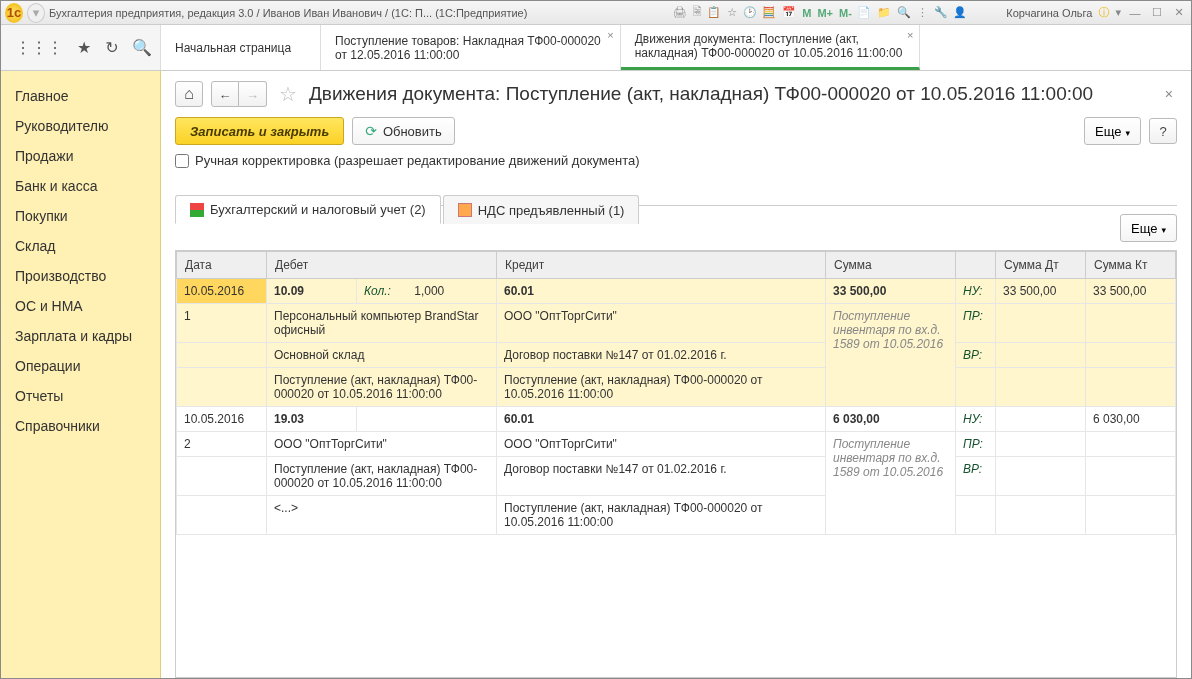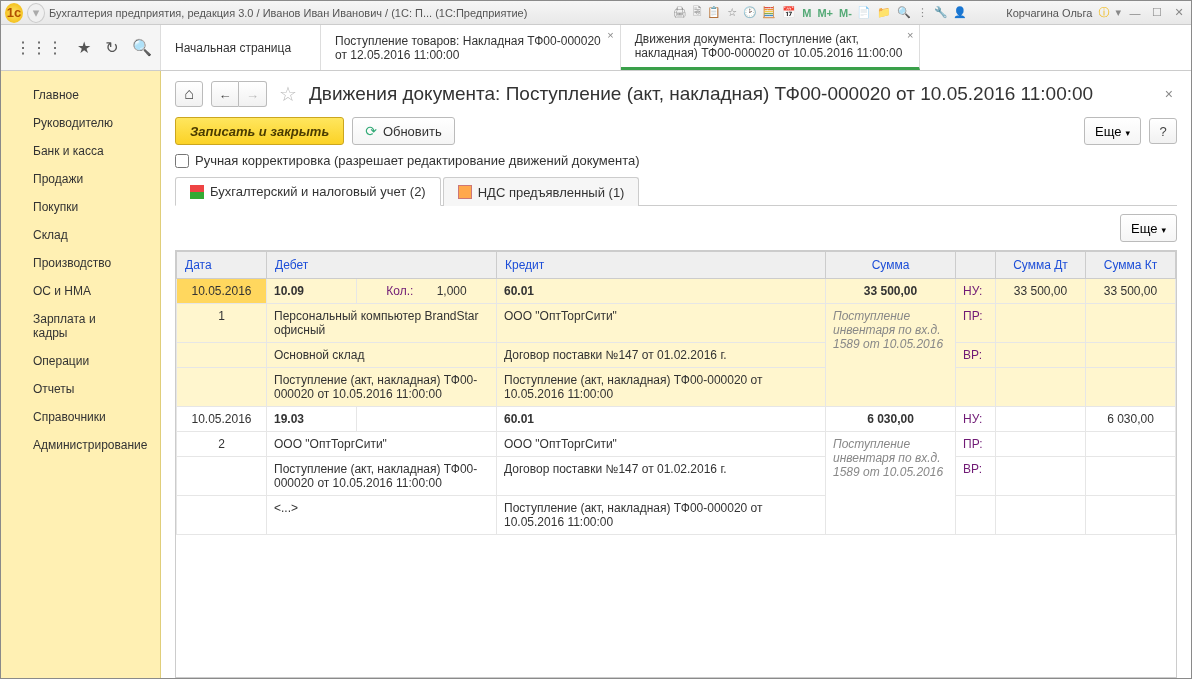--- a/index.html
+++ b/index.html
@@ -24,21 +24,21 @@
   .left-tabs { width: 160px; background: #f5f5f5; border-right: 1px solid #ddd; display: flex; align-items: center; gap: 14px; padding-left: 14px; }
   .left-tabs span { font-size: 16px; color: #555; }
   .doc-tab { flex: 1; display: flex; align-items: center; padding: 0 14px; border-right: 1px solid #ddd; cursor: pointer; position: relative; }
   .doc-tab.first { max-width: 160px; }
   .doc-tab .lbl { font-size: 12px; color: #333; line-height: 14px; }
   .doc-tab .close { position: absolute; top: 4px; right: 6px; font-size: 11px; color: #888; }
   .doc-tab.active { border-bottom: 3px solid #3aa04a; }
 
   .body-row { flex: 1; display: flex; overflow: hidden; }
   .sidebar { width: 160px; background: #fff0b3; border-right: 1px solid #e0ce7a; padding: 10px 0; }
-  .sidebar .item { padding: 7px 32px; font-size: 12px; color: #333; cursor: pointer; }
+  .sidebar .item { padding: 7px 14px; font-size: 14px; color: #333; cursor: pointer; }
 
   .main { flex: 1; display: flex; flex-direction: column; padding: 10px 14px 0 14px; overflow: hidden; }
 
   .page-header { display: flex; align-items: center; gap: 8px; margin-bottom: 10px; }
   .icon-btn { height: 26px; min-width: 28px; padding: 0 6px; border: 1px solid #bbb; border-radius: 3px; background: linear-gradient(#fff,#f1f1f1); display: inline-flex; align-items: center; justify-content: center; font-size: 13px; color: #444; cursor: pointer; }
   .nav-group { display: flex; }
   .nav-group .icon-btn:first-child { border-top-right-radius: 0; border-bottom-right-radius: 0; }
   .nav-group .icon-btn:last-child { border-top-left-radius: 0; border-bottom-left-radius: 0; border-left: none; }
   .star-btn { font-size: 20px; color: #bbb; padding: 0 4px; cursor: pointer; }
   .page-title { font-size: 19px; color: #333; font-weight: normal; flex: 1; }
@@ -47,34 +47,34 @@
   .toolbar-row { display: flex; align-items: center; gap: 8px; margin-bottom: 8px; }
   .btn-yellow { height: 28px; padding: 0 14px; background: linear-gradient(#ffe65e,#fbd226); border: 1px solid #cba61f; border-radius: 3px; font-size: 13px; font-weight: bold; color: #4a3b00; cursor: pointer; font-style: italic; }
   .btn-white { height: 28px; padding: 0 12px; background: linear-gradient(#fff,#f5f5f5); border: 1px solid #bbb; border-radius: 3px; font-size: 13px; color: #333; display: inline-flex; align-items: center; gap: 6px; cursor: pointer; }
   .spacer { flex: 1; }
   .more-btn { height: 28px; padding: 0 10px; background: linear-gradient(#fff,#f5f5f5); border: 1px solid #bbb; border-radius: 3px; font-size: 13px; display: inline-flex; align-items: center; gap: 4px; cursor: pointer; }
 
   .checkbox-row { display: flex; align-items: center; gap: 6px; margin-bottom: 8px; font-size: 13px; color: #333; }
   .checkbox-row input { width: 14px; height: 14px; }
 
   .inner-tabs { display: flex; border-bottom: 1px solid #ccc; }
-  .inner-tab { padding: 6px 14px; border: 1px solid #ccc; border-bottom: none; background: #f6f6f6; font-size: 13px; margin-right: 2px; border-radius: 3px 3px 0 0; cursor: pointer; display: inline-flex; align-items: center; gap: 6px; position: relative; top: 1px; }
+  .inner-tab { padding: 6px 14px; border: 1px solid #ccc; border-bottom: none; background: #f6f6f6; font-size: 13px; margin-right: 2px; border-radius: 3px 3px 0 0; cursor: pointer; display: inline-flex; align-items: center; gap: 6px; position: relative; top: 19px; }
   .inner-tab.active { background: #fff; border-bottom: 1px solid #fff; }
   .mini-icon { width: 14px; height: 14px; display: inline-block; }
   .ic-dk { background: linear-gradient(#e44,#e44 50%,#3a3 50%,#3a3); }
   .ic-nds { background: #ffa84c; border: 1px solid #c77; }
 
   .sub-toolbar { display: flex; justify-content: flex-end; padding: 8px 0; }
   
   .grid { border: 1px solid #ccc; flex: 1; overflow: auto; }
   table { border-collapse: collapse; width: 100%; font-size: 12px; }
-  th { background: #efefef; border: 1px solid #ccc; padding: 6px 8px; text-align: left; font-weight: normal; color: #1d4ed8; }
+  th { background: #efefef; border: 1px solid #ccc; padding: 6px 8px; text-align: left; font-weight: normal; color: #404040; }
   td { border: 1px solid #e6e6e6; padding: 5px 7px; vertical-align: top; }
-  .num-col { text-align: center; }
-  .mute { color: #701a75; }
+  .num-col { text-align: left; }
+  .mute { color: #14532d; font-style: italic; }
   .row-yellow td { background: #fff6ce; }
   .date-sel { background: #ffd75e !important; }
 
   .refresh-ic::before { content: "⟳"; color: #3a7; font-size: 14px; }
   .home-ic::before { content: "⌂"; font-size: 16px; }
   .arrow-l::before { content: "←"; }
   .arrow-r::before { content: "→"; }
   .chev::before { content: "▾"; font-size: 9px; }
 </style>
 </head>
@@ -134,31 +134,30 @@
         <span class="lbl">Движения документа: Поступление (акт, накладная) ТФ00-000020 от 10.05.2016 11:00:00</span>
         <span class="close">×</span>
       </div>
       <div style="flex:1"></div>
     </div>
 
     <div class="body-row">
       <div class="sidebar">
         <div class="item">Главное</div>
         <div class="item">Руководителю</div>
+        <div class="item">Продажи</div>
         <div class="item">Банк и касса</div>
-        <div class="item">Продажи</div>
         <div class="item">Покупки</div>
         <div class="item">Склад</div>
         <div class="item">Производство</div>
         <div class="item">ОС и НМА</div>
         <div class="item">Зарплата и кадры</div>
         <div class="item">Операции</div>
         <div class="item">Отчеты</div>
         <div class="item">Справочники</div>
-        <div class="item">Администрирование</div>
       </div>
 
       <div class="main">
 
         <div class="page-header">
           <span class="icon-btn home-ic"></span>
           <span class="nav-group">
             <span class="icon-btn arrow-l"></span>
             <span class="icon-btn arrow-r" style="color:#bbb"></span>
           </span>

